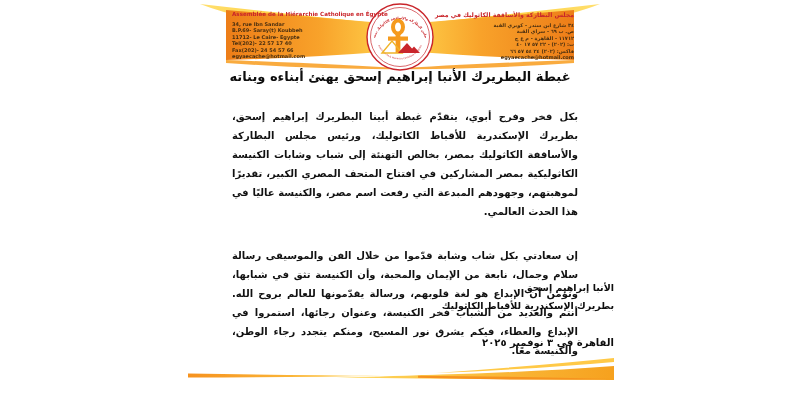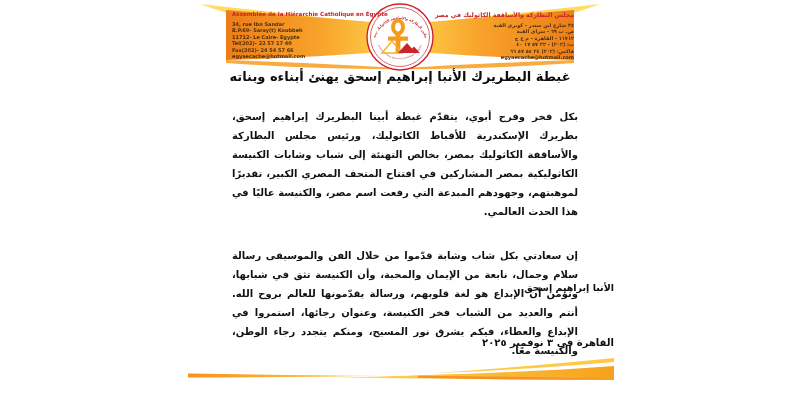--- a/index.html
+++ b/index.html
@@ -139,20 +139,21 @@
       <div>غبطة البطريرك الأنبا إبراهيم إسحق يهنئ أبناءه وبناته</div>
     </div>
 
     <div class="letter-body">
       <p>بكل فخر وفرح أبوي، يتقدّم غبطة أبينا البطريرك إبراهيم إسحق، بطريرك الإسكندرية للأقباط الكاثوليك، ورئيس مجلس البطاركة والأساقفة الكاثوليك بمصر، بخالص التهنئة إلى شباب وشابات الكنيسة الكاثوليكية بمصر المشاركين في افتتاح المتحف المصري الكبير، تقديرًا لموهبتهم، وجهودهم المبدعة التي رفعت اسم مصر، والكنيسة عاليًا في هذا الحدث العالمي.</p>
       <p>إن سعادتي بكل شاب وشابة قدّموا من خلال الفن والموسيقى رسالة سلام وجمال، نابعة من الإيمان والمحبة، وأن الكنيسة تثق في شبابها، وتؤمن أن الإبداع هو لغة قلوبهم، ورسالة يقدّمونها للعالم بروح الله. أنتم والعديد من الشباب فخر الكنيسة، وعنوان رجائها، استمروا في الإبداع والعطاء، فيكم يشرق نور المسيح، ومنكم يتجدد رجاء الوطن، والكنيسة معًا.</p>
     </div>
 
     <div class="sig-block">
       <div class="sig-line">الأنبا إبراهيم إسحق</div>
+      <div class="sig-line">بطريرك الإسكندرية للأقباط الكاثوليك</div>
     </div>
 
     <div class="date-line">القاهرة في ٣ نوفمبر ٢٠٢٥</div>
 
     <svg class="ftr-svg" viewBox="0 0 428 28">
       <defs>
         <linearGradient id="fgrad1" x1="0" y1="0" x2="1" y2="0">
           <stop offset="0" stop-color="#f6921e"></stop>
           <stop offset="1" stop-color="#ffd34d"></stop>
         </linearGradient>

